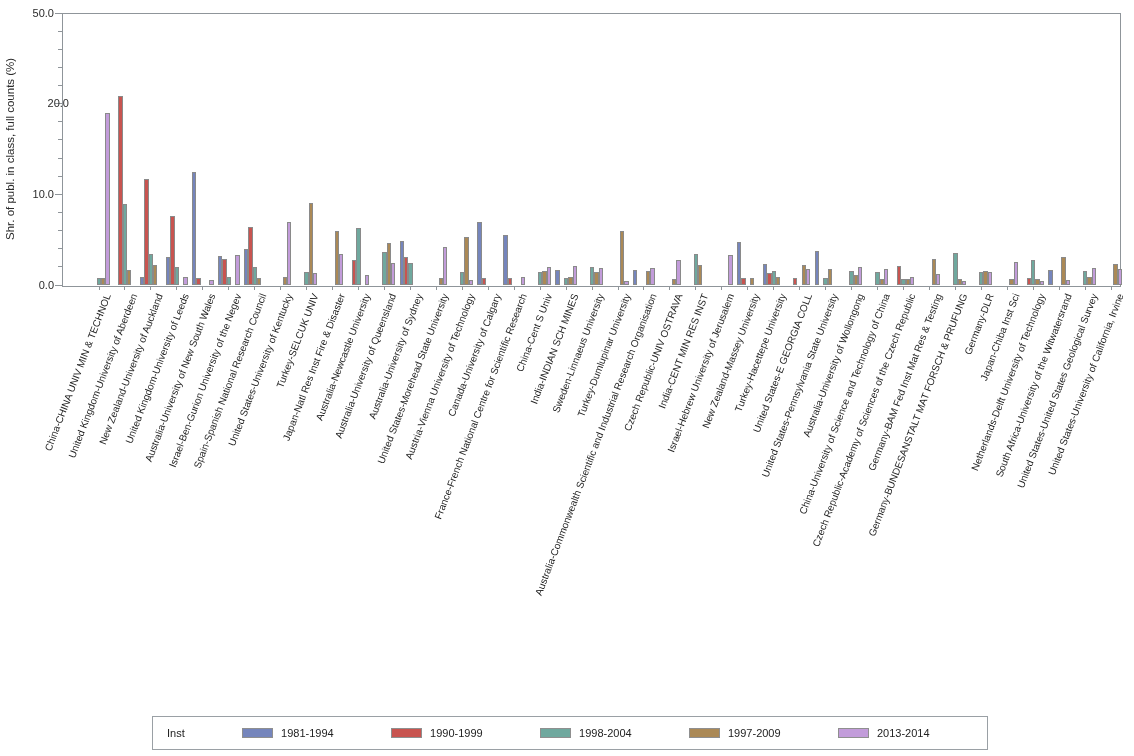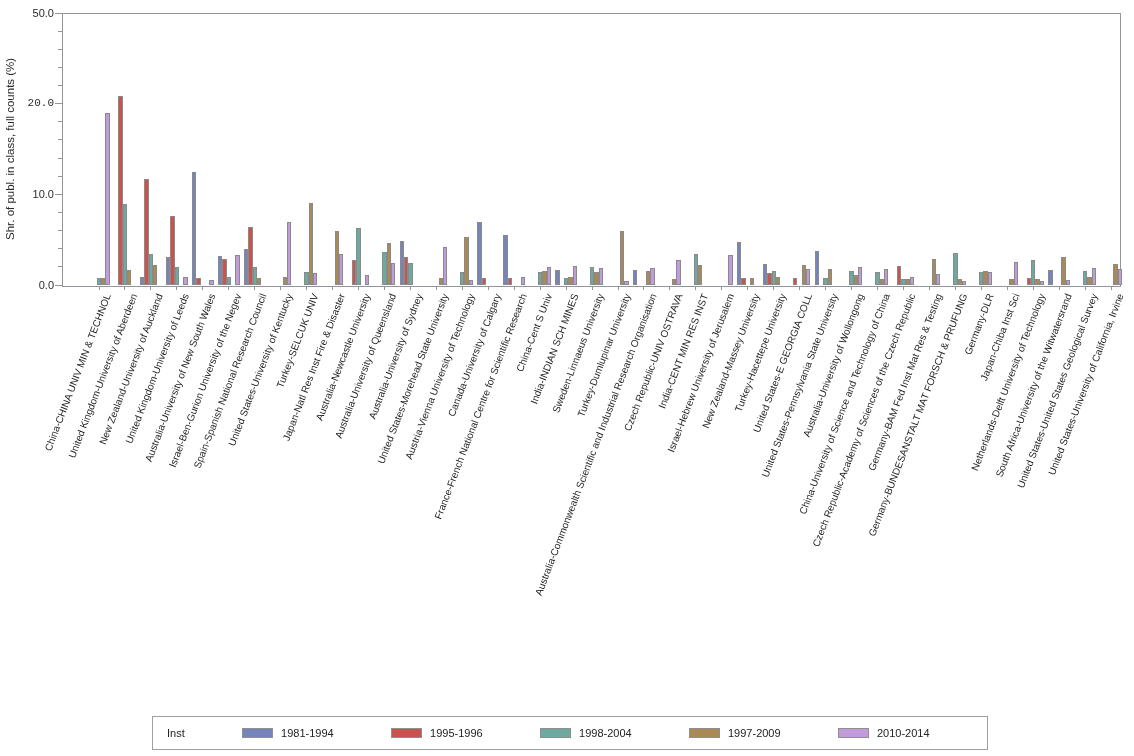--- a/index.html
+++ b/index.html
@@ -41,21 +41,21 @@
       <div class="tick" style="left: 58px; top: 139.433px; width: 4px; height: 1px;"></div>
       <div class="tick" style="left: 58px; top: 121.3px; width: 4px; height: 1px;"></div>
       <div class="tick" style="left: 55px; top: 103.167px; width: 7px; height: 1px;"></div>
       <div class="tick" style="left: 58px; top: 85.0333px; width: 4px; height: 1px;"></div>
       <div class="tick" style="left: 58px; top: 66.9px; width: 4px; height: 1px;"></div>
       <div class="tick" style="left: 58px; top: 48.7667px; width: 4px; height: 1px;"></div>
       <div class="tick" style="left: 58px; top: 30.6333px; width: 4px; height: 1px;"></div>
       <div class="tick" style="left: 55px; top: 12.5px; width: 7px; height: 1px;"></div>
       <div class="ylab" style="left: 12px; top: 278.5px;">0.0</div>
       <div class="ylab" style="left: 12px; top: 187.833px;">10.0</div>
-      <div class="ylab" style="left: 12px; top: 97.1667px; font-family: Liberation Mono, monospace;">20.0</div>
+      <div class="ylab" style="left: 27px; top: 97.1667px;">20.0</div>
       <div class="ylab" style="left: 12px; top: 6.5px;">50.0</div>
     </div>
   <div id="bars">
       <div class="bar" title="China-CHINA UNIV MIN &amp; TECHNOL | 2000-2004: 0.8" style="left: 96.84px; width: 4.32px; top: 277.75px; height: 7.25px; background: rgb(111, 168, 158);"></div>
       <div class="bar" title="China-CHINA UNIV MIN &amp; TECHNOL | 2005-2009: 0.8" style="left: 101.16px; width: 4.32px; top: 277.75px; height: 7.25px; background: rgb(171, 137, 86);"></div>
       <div class="bar" title="China-CHINA UNIV MIN &amp; TECHNOL | 2010-2014: 19" style="left: 105.48px; width: 4.32px; top: 112.73px; height: 172.27px; background: rgb(194, 156, 218);"></div>
       <div class="bar" title="United Kingdom-University of Aberdeen | 1995-1999: 20.9" style="left: 118.47px; width: 4.32px; top: 95.51px; height: 189.49px; background: rgb(200, 84, 80);"></div>
       <div class="bar" title="United Kingdom-University of Aberdeen | 2000-2004: 8.9" style="left: 122.79px; width: 4.32px; top: 204.31px; height: 80.69px; background: rgb(111, 168, 158);"></div>
       <div class="bar" title="United Kingdom-University of Aberdeen | 2005-2009: 1.6" style="left: 127.11px; width: 4.32px; top: 270.49px; height: 14.51px; background: rgb(171, 137, 86);"></div>
       <div class="bar" title="New Zealand-University of Auckland | 1990-1994: 0.9" style="left: 140.1px; width: 4.32px; top: 276.84px; height: 8.16px; background: rgb(117, 133, 188);"></div>
@@ -253,29 +253,29 @@
     </div>
   <div class="legend">
     <span class="legend-title">Inst</span>
     <div class="legend-items" id="legend-items">
         <div class="legend-item">
           <span class="swatch" style="background: rgb(117, 133, 188);"></span>
           <span>1981-1994</span>
         </div>
         <div class="legend-item">
           <span class="swatch" style="background: rgb(200, 84, 80);"></span>
-          <span>1995-1996</span>
+          <span>1990-1999</span>
         </div>
         <div class="legend-item">
           <span class="swatch" style="background: rgb(111, 168, 158);"></span>
           <span>1998-2004</span>
         </div>
         <div class="legend-item">
           <span class="swatch" style="background: rgb(171, 137, 86);"></span>
           <span>1997-2009</span>
         </div>
         <div class="legend-item">
           <span class="swatch" style="background: rgb(194, 156, 218);"></span>
-          <span>2010-2014</span>
+          <span>2013-2014</span>
         </div>
       </div>
   </div>
 </div>
 
 </body></html>

